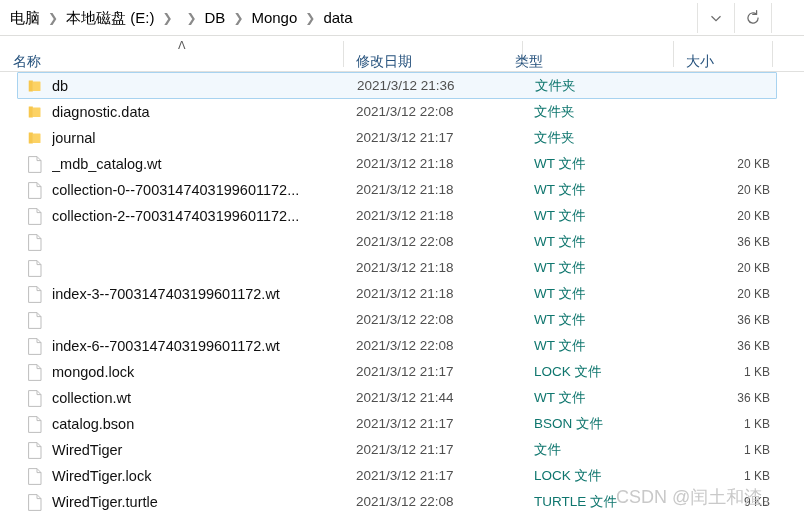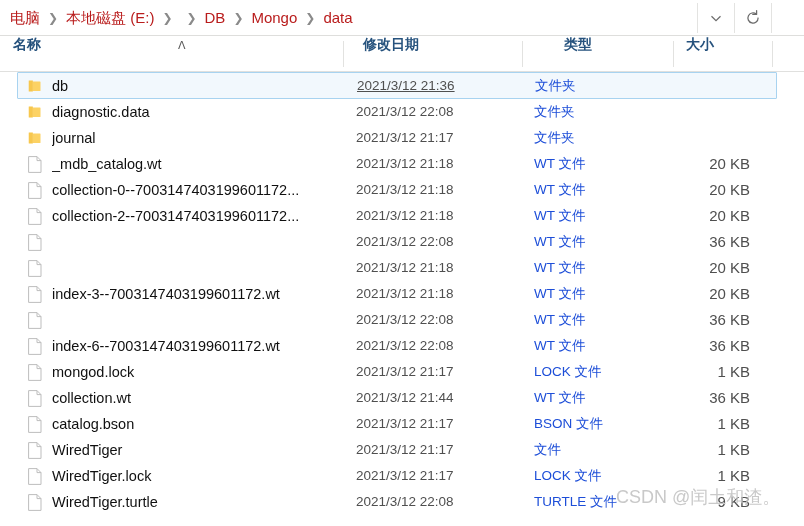--- a/index.html
+++ b/index.html
@@ -41,21 +41,21 @@
     align-items: center;
     flex: 1 1 auto;
     height: 100%;
     padding-left: 9px;
     min-width: 0;
     overflow: hidden;
   }
   .crumb {
     font-size: 15px;
     line-height: 18px;
-    color: #b91c1c;
+    color: #000000;
     white-space: nowrap;
     padding: 2px 1px;
   }
   .crumb-sep {
     font-size: 12px;
     color: #8a8a8a;
     padding: 0 7px;
     line-height: 18px;
     user-select: none;
   }
@@ -93,22 +93,21 @@
     background: #ffffff;
     border-bottom: 1px solid #e0e0de;
     box-sizing: border-box;
   }
   .col {
     position: absolute;
     top: 0;
     height: 35px;
     box-sizing: border-box;
     display: flex;
-    align-items: flex-start;
-    font-weight: bold;
+    align-items: flex-end;
   }
   .col .col-label {
     font-size: 14px;
     color: #26527d;
     padding-left: 13px;
     white-space: nowrap;
   }
   .col-sep {
     position: absolute;
     top: 5px;
@@ -183,34 +182,34 @@
     font-size: 13.5px;
     line-height: 18px;
     color: #4f4f4f;
     white-space: nowrap;
   }
   .cell-type {
     position: absolute;
     left: 534px;
     font-size: 13.5px;
     line-height: 18px;
-    color: #1d4ed8;
+    color: #0f766e;
     white-space: nowrap;
   }
   .cell-size {
     position: absolute;
-    left: 600px;
+    left: 620px;
     width: 150px;
     text-align: right;
-    font-size: 15px;
+    font-size: 12px;
     line-height: 18px;
     color: #4f4f4f;
     white-space: nowrap;
   }
-  .row.selected .cell-date { left: 339px; text-decoration: underline; }
+  .row.selected .cell-date { left: 339px; }
   .row.selected .cell-type { left: 517px; }
   .row.selected .cell-size { left: 583px; }
 
   
   .watermark {
     position: absolute;
     left: 616px;
     top: 487px;
     font-size: 18px;
     line-height: 20px;
@@ -257,25 +256,25 @@
     </div>
     <div class="addr-divider"></div>
     <div class="addr-tail"></div>
   </div>
 
   <div class="colheader">
     <div class="col" style="left:0px; width:343px;">
       <span class="col-label">名称</span>
     </div>
     <div class="col-sep" style="left:343px;"></div>
-    <div class="col" style="left:343px; width:179px;padding-left:7px;">
+    <div class="col" style="left:343px; width:179px;">
       <span class="col-label">修改日期</span>
     </div>
     <div class="col-sep" style="left:522px;"></div>
-    <div class="col" style="left:551px; width:151px;">
+    <div class="col" style="left:502px; width:151px;">
       <span class="col-label">类型</span>
     </div>
     <div class="col-sep" style="left:673px;"></div>
     <div class="col" style="left:673px; width:99px;">
       <span class="col-label">大小</span>
     </div>
     <div class="col-sep" style="left:772px;"></div>
   </div>
   <div class="sort-caret">ᐱ</div>
 

